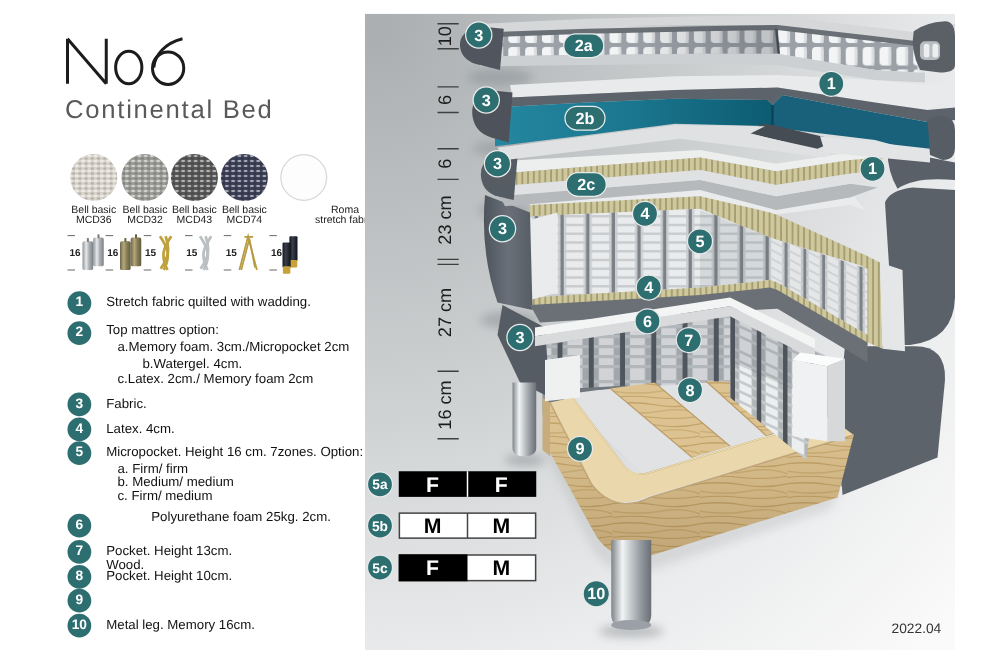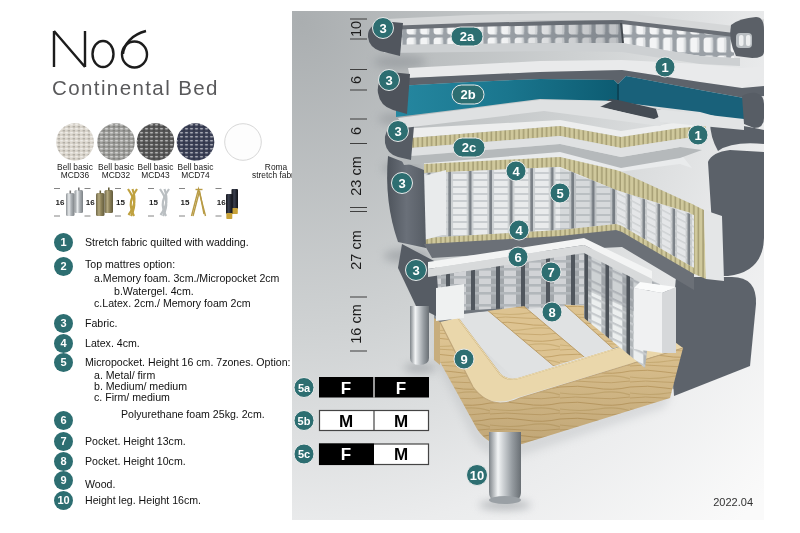--- a/index.html
+++ b/index.html
@@ -154,38 +154,38 @@
   <div class="sub" style="left:94px;top:296.9px;">c.Latex. 2cm./ Memory foam 2cm</div>
 
   <div class="num" style="left:54px;top:314px;">3</div>
   <div class="item" style="left:85px;top:317px;">Fabric.</div>
 
   <div class="num" style="left:54px;top:333.8px;">4</div>
   <div class="item" style="left:85px;top:336.8px;">Latex. 4cm.</div>
 
   <div class="num" style="left:54px;top:353.2px;">5</div>
   <div class="item" style="left:85px;top:356.2px;">Micropocket. Height 16 cm. 7zones. Option:</div>
-  <div class="sub" style="left:94px;top:368.5px;">a. Metal/ firm</div>
+  <div class="sub" style="left:94px;top:368.5px;">a. Firm/ firm</div>
   <div class="sub" style="left:94px;top:379.7px;">b. Medium/ medium</div>
   <div class="sub" style="left:94px;top:390.9px;">c. Firm/ medium</div>
 
   <div class="num" style="left:54px;top:411.3px;">6</div>
   <div class="item" style="left:85px;top:408px;margin-left:36px;">Polyurethane foam 25kg. 2cm.</div>
 
   <div class="num" style="left:54px;top:431.9px;">7</div>
   <div class="item" style="left:85px;top:434.9px;">Pocket. Height 13cm.</div>
 
   <div class="num" style="left:54px;top:451.8px;">8</div>
   <div class="item" style="left:85px;top:454.8px;">Pocket. Height 10cm.</div>
 
   <div class="num" style="left:54px;top:470.6px;">9</div>
-  <div class="item" style="left:85px;top:478px;">Wood.</div>
+  <div class="item" style="left:85px;top:446px;">Wood.</div>
 
   <div class="num" style="left:54px;top:491.2px;">10</div>
-  <div class="item" style="left:85px;top:494.2px;">Height leg. Height 16cm.</div>
+  <div class="item" style="left:85px;top:494.2px;">Metal leg. Memory 16cm.</div>
 </div>
 
 <svg id="diagram" class="abs" style="left:292px;top:11px;" width="472" height="509" viewBox="292 11 472 509">
 <defs>
   <radialGradient id="bgGrad" cx="0.02" cy="0.02" r="1.35">
     <stop offset="0" stop-color="#aaaeb0"></stop>
     <stop offset="0.45" stop-color="#cfd2d3"></stop>
     <stop offset="0.75" stop-color="#ebeced"></stop>
     <stop offset="1" stop-color="#fafafa"></stop>
   </radialGradient>

